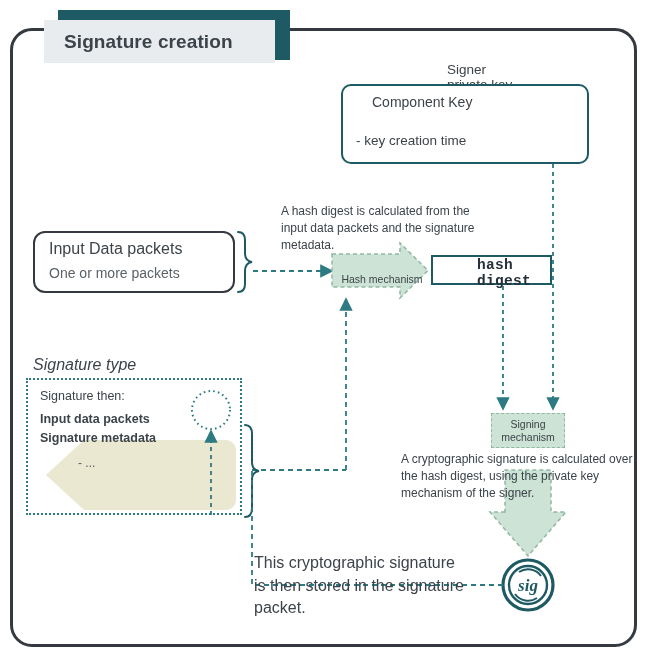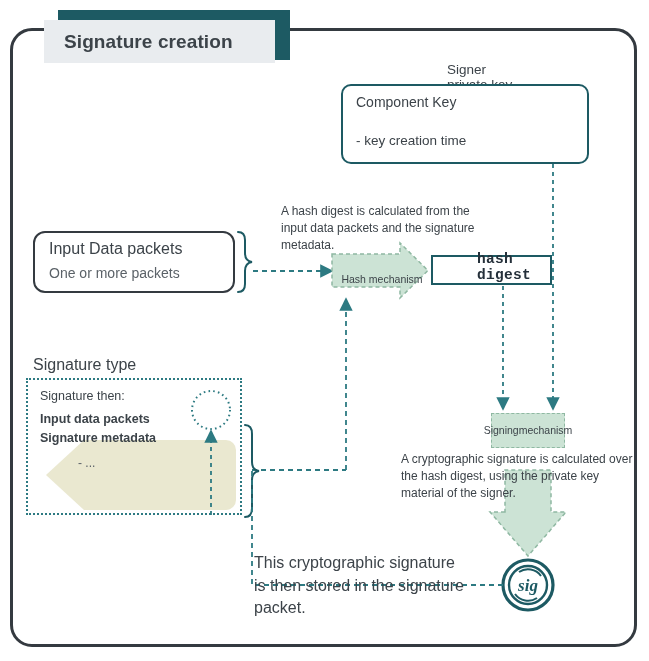--- a/index.html
+++ b/index.html
@@ -33,21 +33,21 @@
 
   
   #signer-key-label{
     left:447px;top:62px;font-size:13.5px;color:#3c4349;
   }
   #component-key-box{
     left:341px;top:84px;width:248px;height:80px;
     border:2px solid #1d5a63;border-radius:10px;background:#fff;box-sizing:border-box;
   }
   #component-key-title{
-    left:356px;top:94px;font-size:14px;color:#3c4349;
+    left:372px;top:94px;font-size:14px;color:#3c4349;
   }
   #component-key-sub{
     left:356px;top:133px;font-size:13.5px;color:#3c4349;
   }
 
   
   #input-box{
     left:33px;top:231px;width:202px;height:62px;
     border:2px solid #343a40;border-radius:12px;background:#fff;box-sizing:border-box;
   }
@@ -62,45 +62,45 @@
   
   #hash-mech-label{
     left:339px;top:273px;width:86px;text-align:center;
     font-size:10.5px;color:#3c4349;
   }
 
   
   #hash-digest-box{
     left:431px;top:255px;width:121px;height:30px;
     border:2px solid #1d5a63;background:#fff;box-sizing:border-box;
-    display:flex;align-items:flex-end;justify-content:center;padding-left:44px;
+    display:flex;align-items:flex-start;justify-content:center;padding-left:44px;
   }
   #hash-digest-box span{
     font-family:"Liberation Mono","DejaVu Sans Mono",monospace;
     font-size:14.5px;font-weight:bold;color:#25303a;letter-spacing:.3px;
   }
 
   
   #sigtype-title{
-    left:33px;top:356px;font-size:16px;color:#3c4349;text-align:right;
+    left:33px;top:356px;font-size:16px;font-style:italic;color:#3c4349;text-align:right;
   }
   #sigtype-box{
     left:26px;top:378px;width:216px;height:137px;
     border:2px dotted #2d7a82;box-sizing:border-box;background:transparent;
   }
   #sig-over{left:40px;top:389px;font-size:12.5px;color:#3c4349;}
   #sig-l1{left:40px;top:412px;font-size:12.5px;font-weight:bold;color:#3c4349;}
   #sig-l2{left:40px;top:431px;font-size:12.5px;font-weight:bold;color:#3c4349;}
   #sig-dots{left:78px;top:456px;font-size:12px;color:#5b6268;}
 
   
   #signing-box{
     left:491px;top:413px;width:74px;height:35px;
     background:#cce3d5;border:1.5px dashed #8fb8a2;box-sizing:border-box;
-    display:flex;align-items:center;justify-content:center;
+    display:flex;flex-direction:column;align-items:center;justify-content:center;
     line-height:1.22;
   }
   #signing-box span{font-size:10.5px;color:#3c4349;}
 
   
   #crypto-note{
     left:401px;top:451px;width:232px;font-size:12px;line-height:1.42;color:#3c4349;
   }
 
   
@@ -194,16 +194,16 @@
   <div class="abs" id="sig-over">Signature then:</div>
   <div class="abs" id="sig-l1">Input data packets</div>
   <div class="abs" id="sig-l2">Signature metadata</div>
   <div class="abs" id="sig-dots">- ...</div>
 
   <div class="abs" id="signing-box">
     <span>Signing</span>
     <span>mechanism</span>
   </div>
 
-  <div class="abs" id="crypto-note">A cryptographic signature is calculated over the hash digest, using the private key material of the signer.</div>
+  <div class="abs" id="crypto-note">A cryptographic signature is calculated over the hash digest, using the private key mechanism of the signer.</div>
   <div class="abs" id="stored-note">This cryptographic signature is then stored in the signature packet.</div>
 
 </div>
 
 </body></html>

